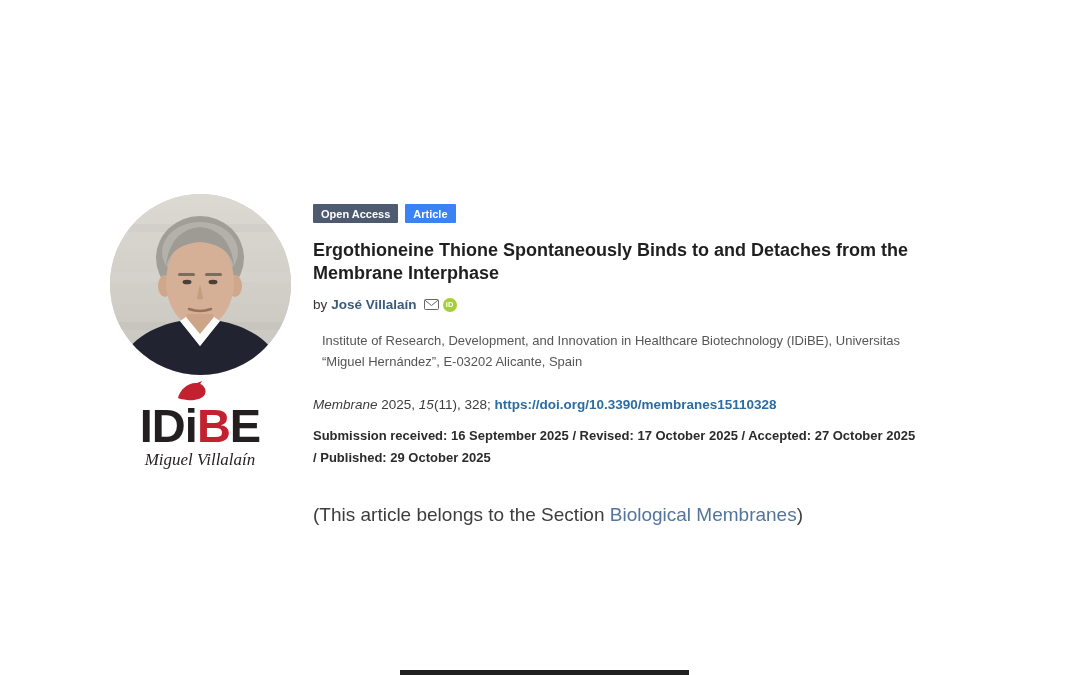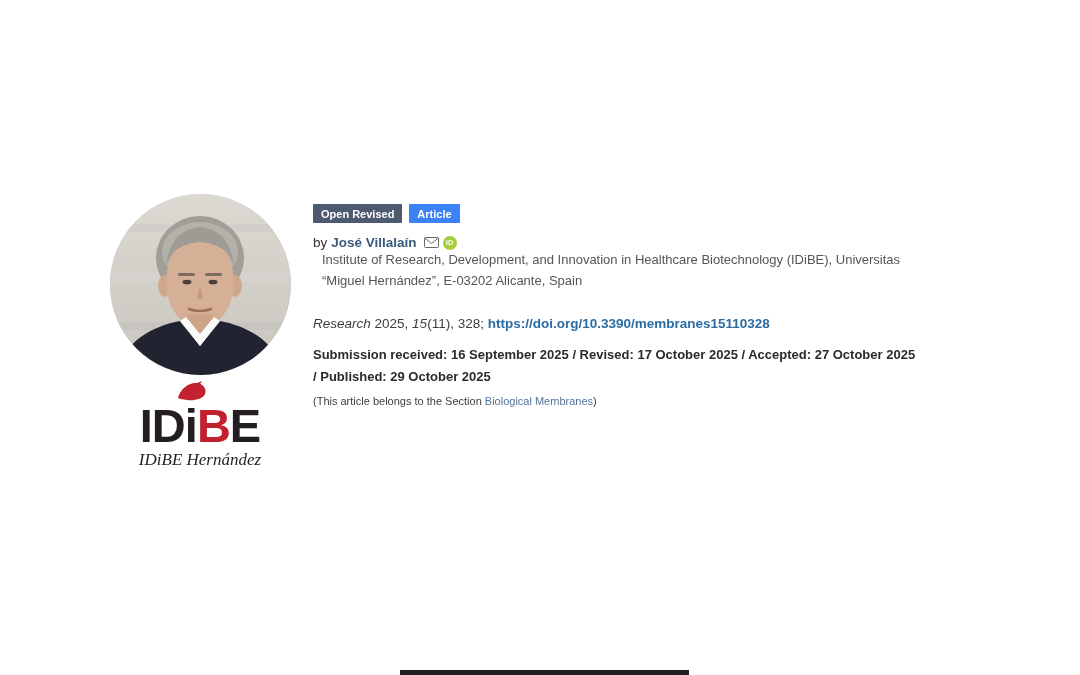--- a/index.html
+++ b/index.html
@@ -47,29 +47,29 @@
   }
   .byline{margin-top:12px;font-size:13.5px;color:#333;display:flex;align-items:center;gap:4px;}
   .author-link{color:#3a5a7c;font-weight:700;text-decoration:none;cursor:pointer;}
   .mail-icon{display:inline-flex;margin-left:3px;cursor:pointer;}
   .orcid-badge{
     display:inline-flex;align-items:center;justify-content:center;
     width:14px;height:14px;border-radius:50%;background:#a6ce39;color:#fff;
     font-size:7.5px;font-weight:700;cursor:pointer;
   }
   .affiliation{
-    padding-left:9px;font-size:13px;line-height:1.6;color:#555;width:600px;
+    margin-top:19px;padding-left:9px;font-size:13px;line-height:1.6;color:#555;width:600px;
   }
   .citation{margin-top:24px;font-size:13.5px;color:#3d3d3d;}
   .citation .jname{font-style:italic;}
   .citation .year{font-weight:400;}
   .citation .vol{font-style:italic;}
   .doi-link{color:#2b6ca3;font-weight:700;text-decoration:none;cursor:pointer;}
   .dates{margin-top:13px;font-size:13px;font-weight:700;color:#2b2b2b;line-height:1.75;width:604px;}
-  .section-line{margin-top:6px;font-size:11px;color:#3d3d3d;}
+  .section-line{margin-top:34px;font-size:19px;color:#3d3d3d;}
   .section-link{color:#53749b;text-decoration:none;cursor:pointer;}
   
   .bottom-bar{position:absolute;left:400px;bottom:0;width:289px;height:5px;background:#212121;}
 </style>
 </head>
 <body>
 
 <div class="canvas">
 
   <div class="avatar">
@@ -116,47 +116,48 @@
 
   <div class="logo">
     <div class="idibe-word">
       <span>ID</span>
         <span class="i-wrap"><span class="i-cover"></span><svg class="bird bird-svg" viewBox="0 0 32 22">
             <path d="M2,17 C4,8 13,1 21,2 C28,3 31,9 29,13 C27,18 18,20 11,19 C7,18.5 4,18 2,17 Z M21,2 L26,0 L23,5 Z" fill="#c42130"></path>
           </svg><span class="iletter">i</span></span>
         <span class="red">B</span>
         <span>E</span>
     </div>
-    <div class="mh">IDiBE Hernández</div>
+    <div class="mh">Miguel Villalaín</div>
   </div>
 
   <div class="right-col">
 
     <div class="badges">
-      <span class="badge oa">Open Revised</span>
+      <span class="badge oa">Open Access</span>
       <span class="badge art">Article</span>
     </div>
 
+    <h1 class="title">Ergothioneine Thione Spontaneously Binds to and Detaches from the Membrane Interphase</h1>
 
     <div class="byline">
       <span>by</span>
       <a class="author-link">José Villalaín</a>
       <span class="mail-icon">
         <svg width="15" height="11" viewBox="0 0 15 11">
             <rect x="0.5" y="0.5" width="14" height="10" rx="1" fill="none" stroke="#666" stroke-width="1"></rect>
             <path d="M1,1.2 L7.5,6.5 L14,1.2" fill="none" stroke="#666" stroke-width="1"></path>
           </svg>
       </span>
       <span class="orcid-badge">iD</span>
     </div>
 
     <div class="affiliation">Institute of Research, Development, and Innovation in Healthcare Biotechnology (IDiBE), Universitas “Miguel Hernández”, E-03202 Alicante, Spain</div>
 
     <div class="citation">
-      <span class="jname">Research</span>
+      <span class="jname">Membrane</span>
       <span class="year">2025</span><span>, </span><span class="vol">15</span><span>(11), 328; </span><a class="doi-link">https://doi.org/10.3390/membranes15110328</a>
     </div>
 
     <div class="dates">Submission received: 16 September 2025 / Revised: 17 October 2025 / Accepted: 27 October 2025 / Published: 29 October 2025</div>
 
     <div class="section-line">
       <span>(This article belongs to the Section </span><a class="section-link">Biological Membranes</a><span>)</span>
     </div>
 
   </div>

